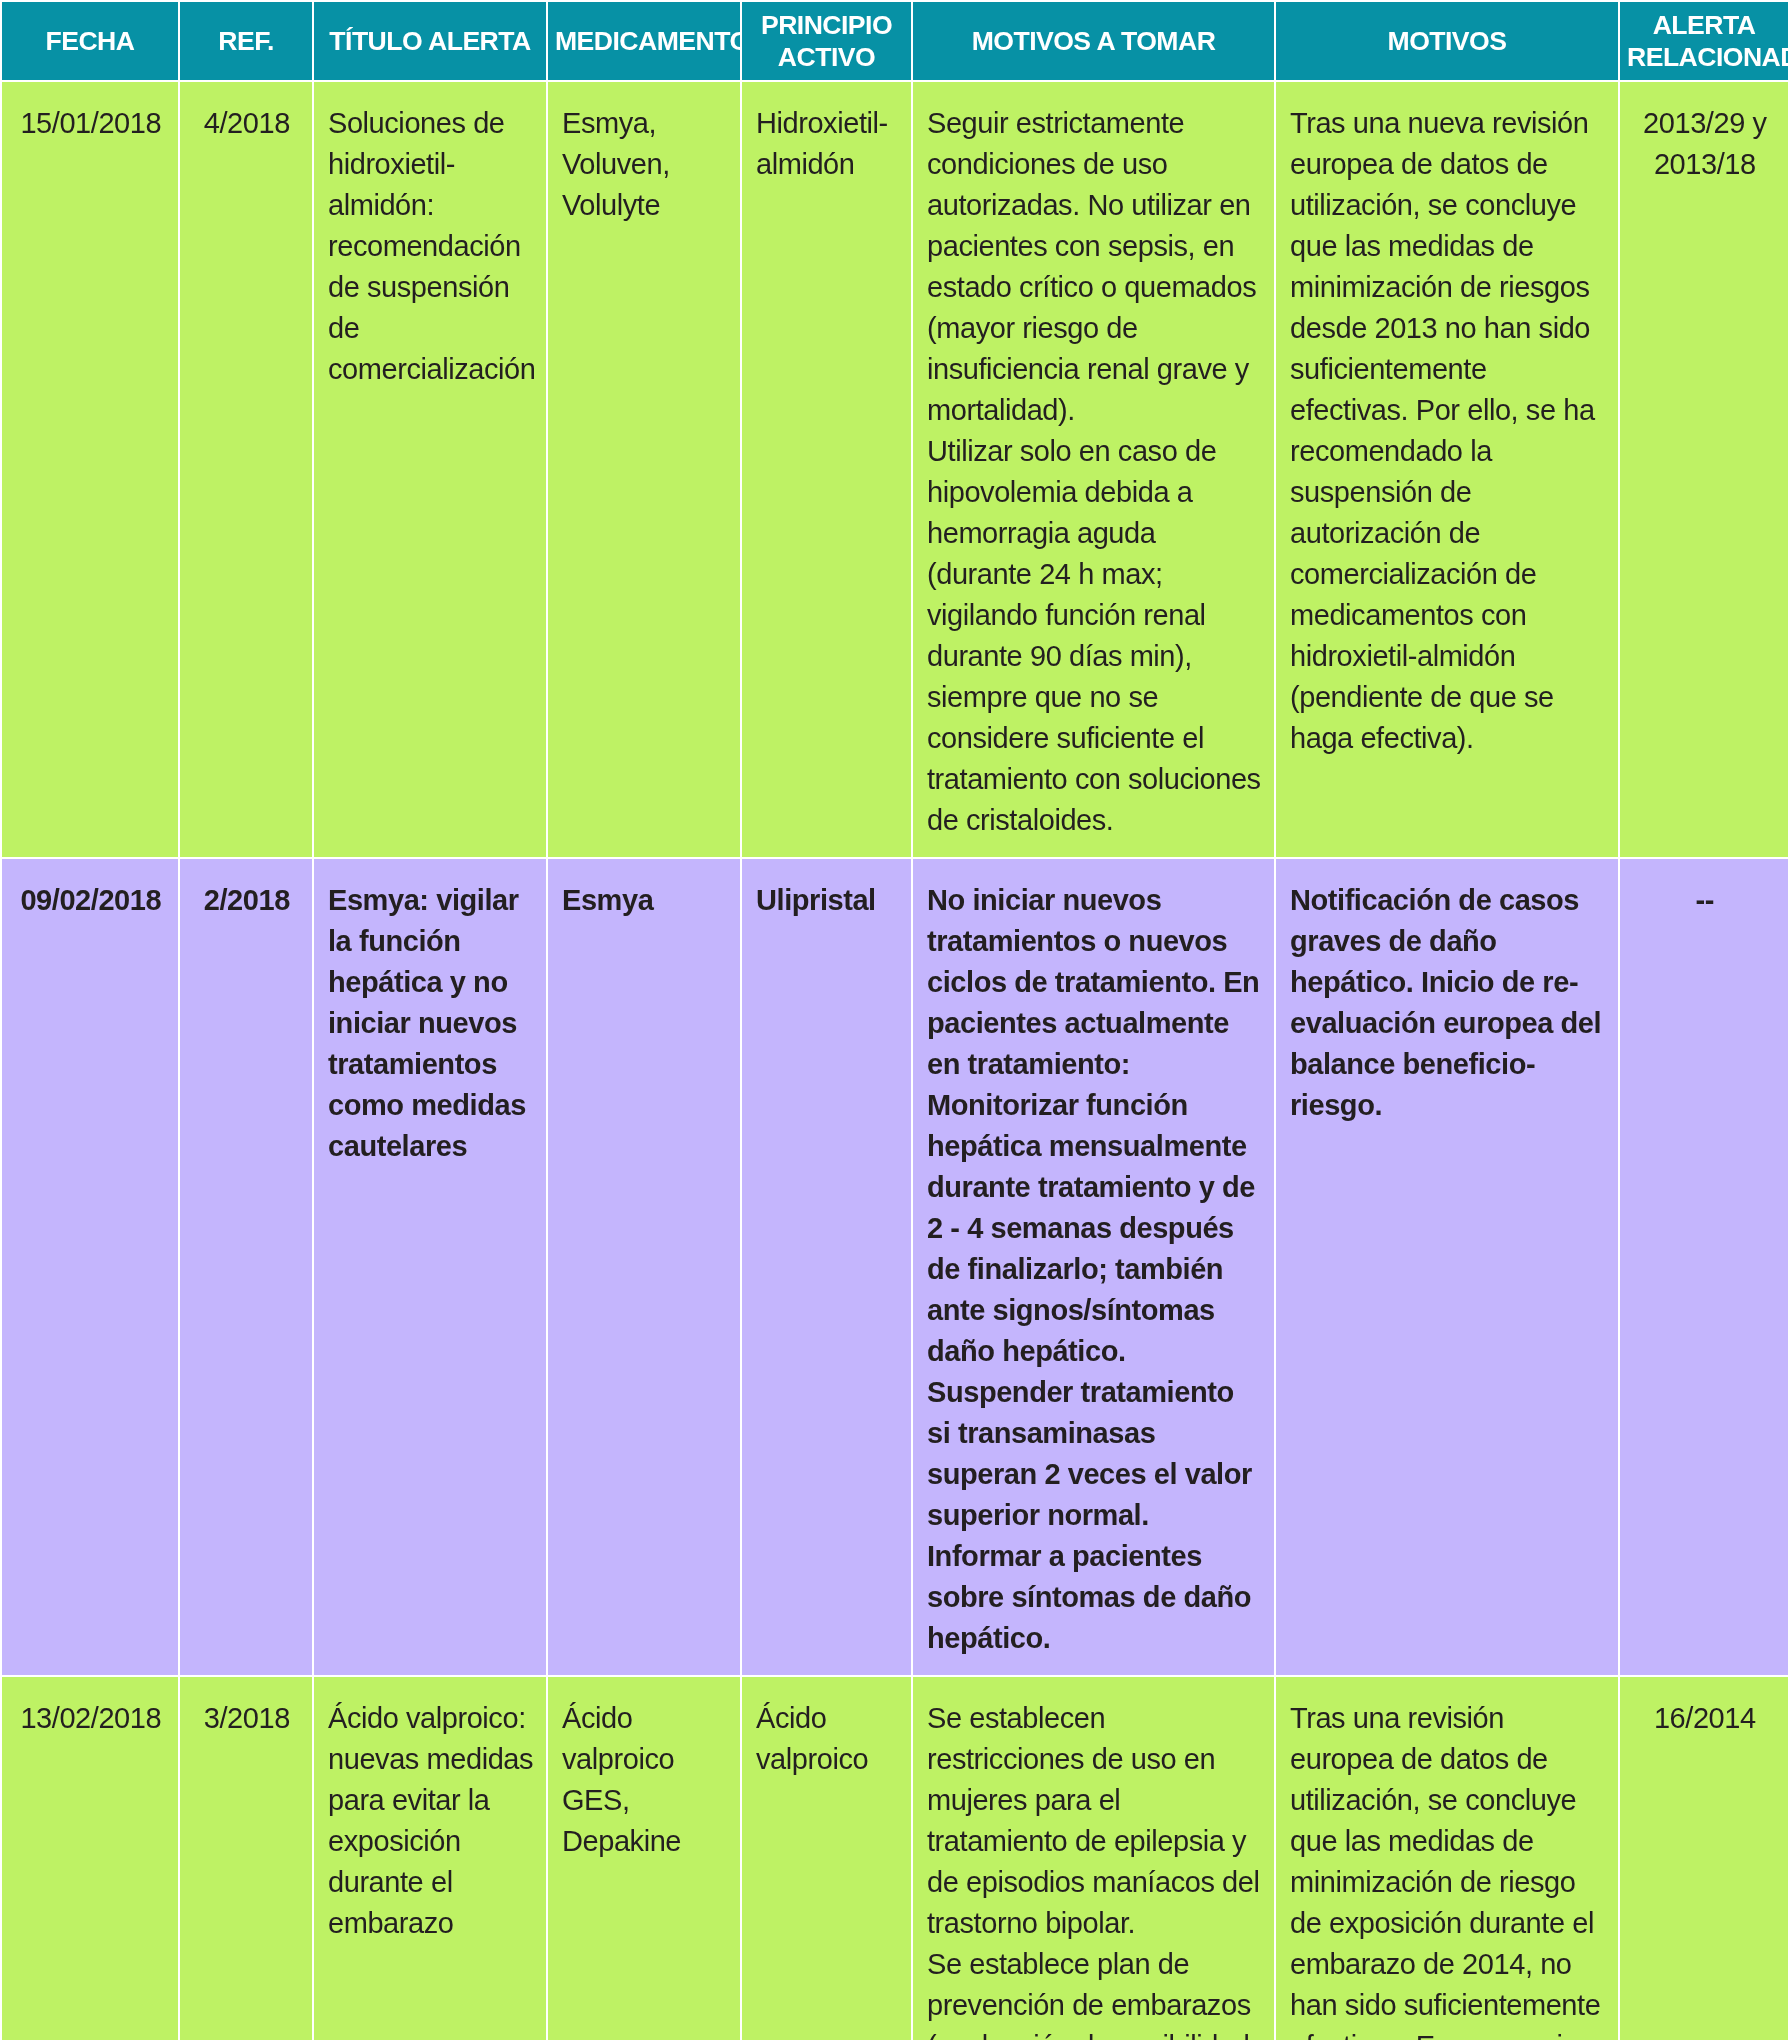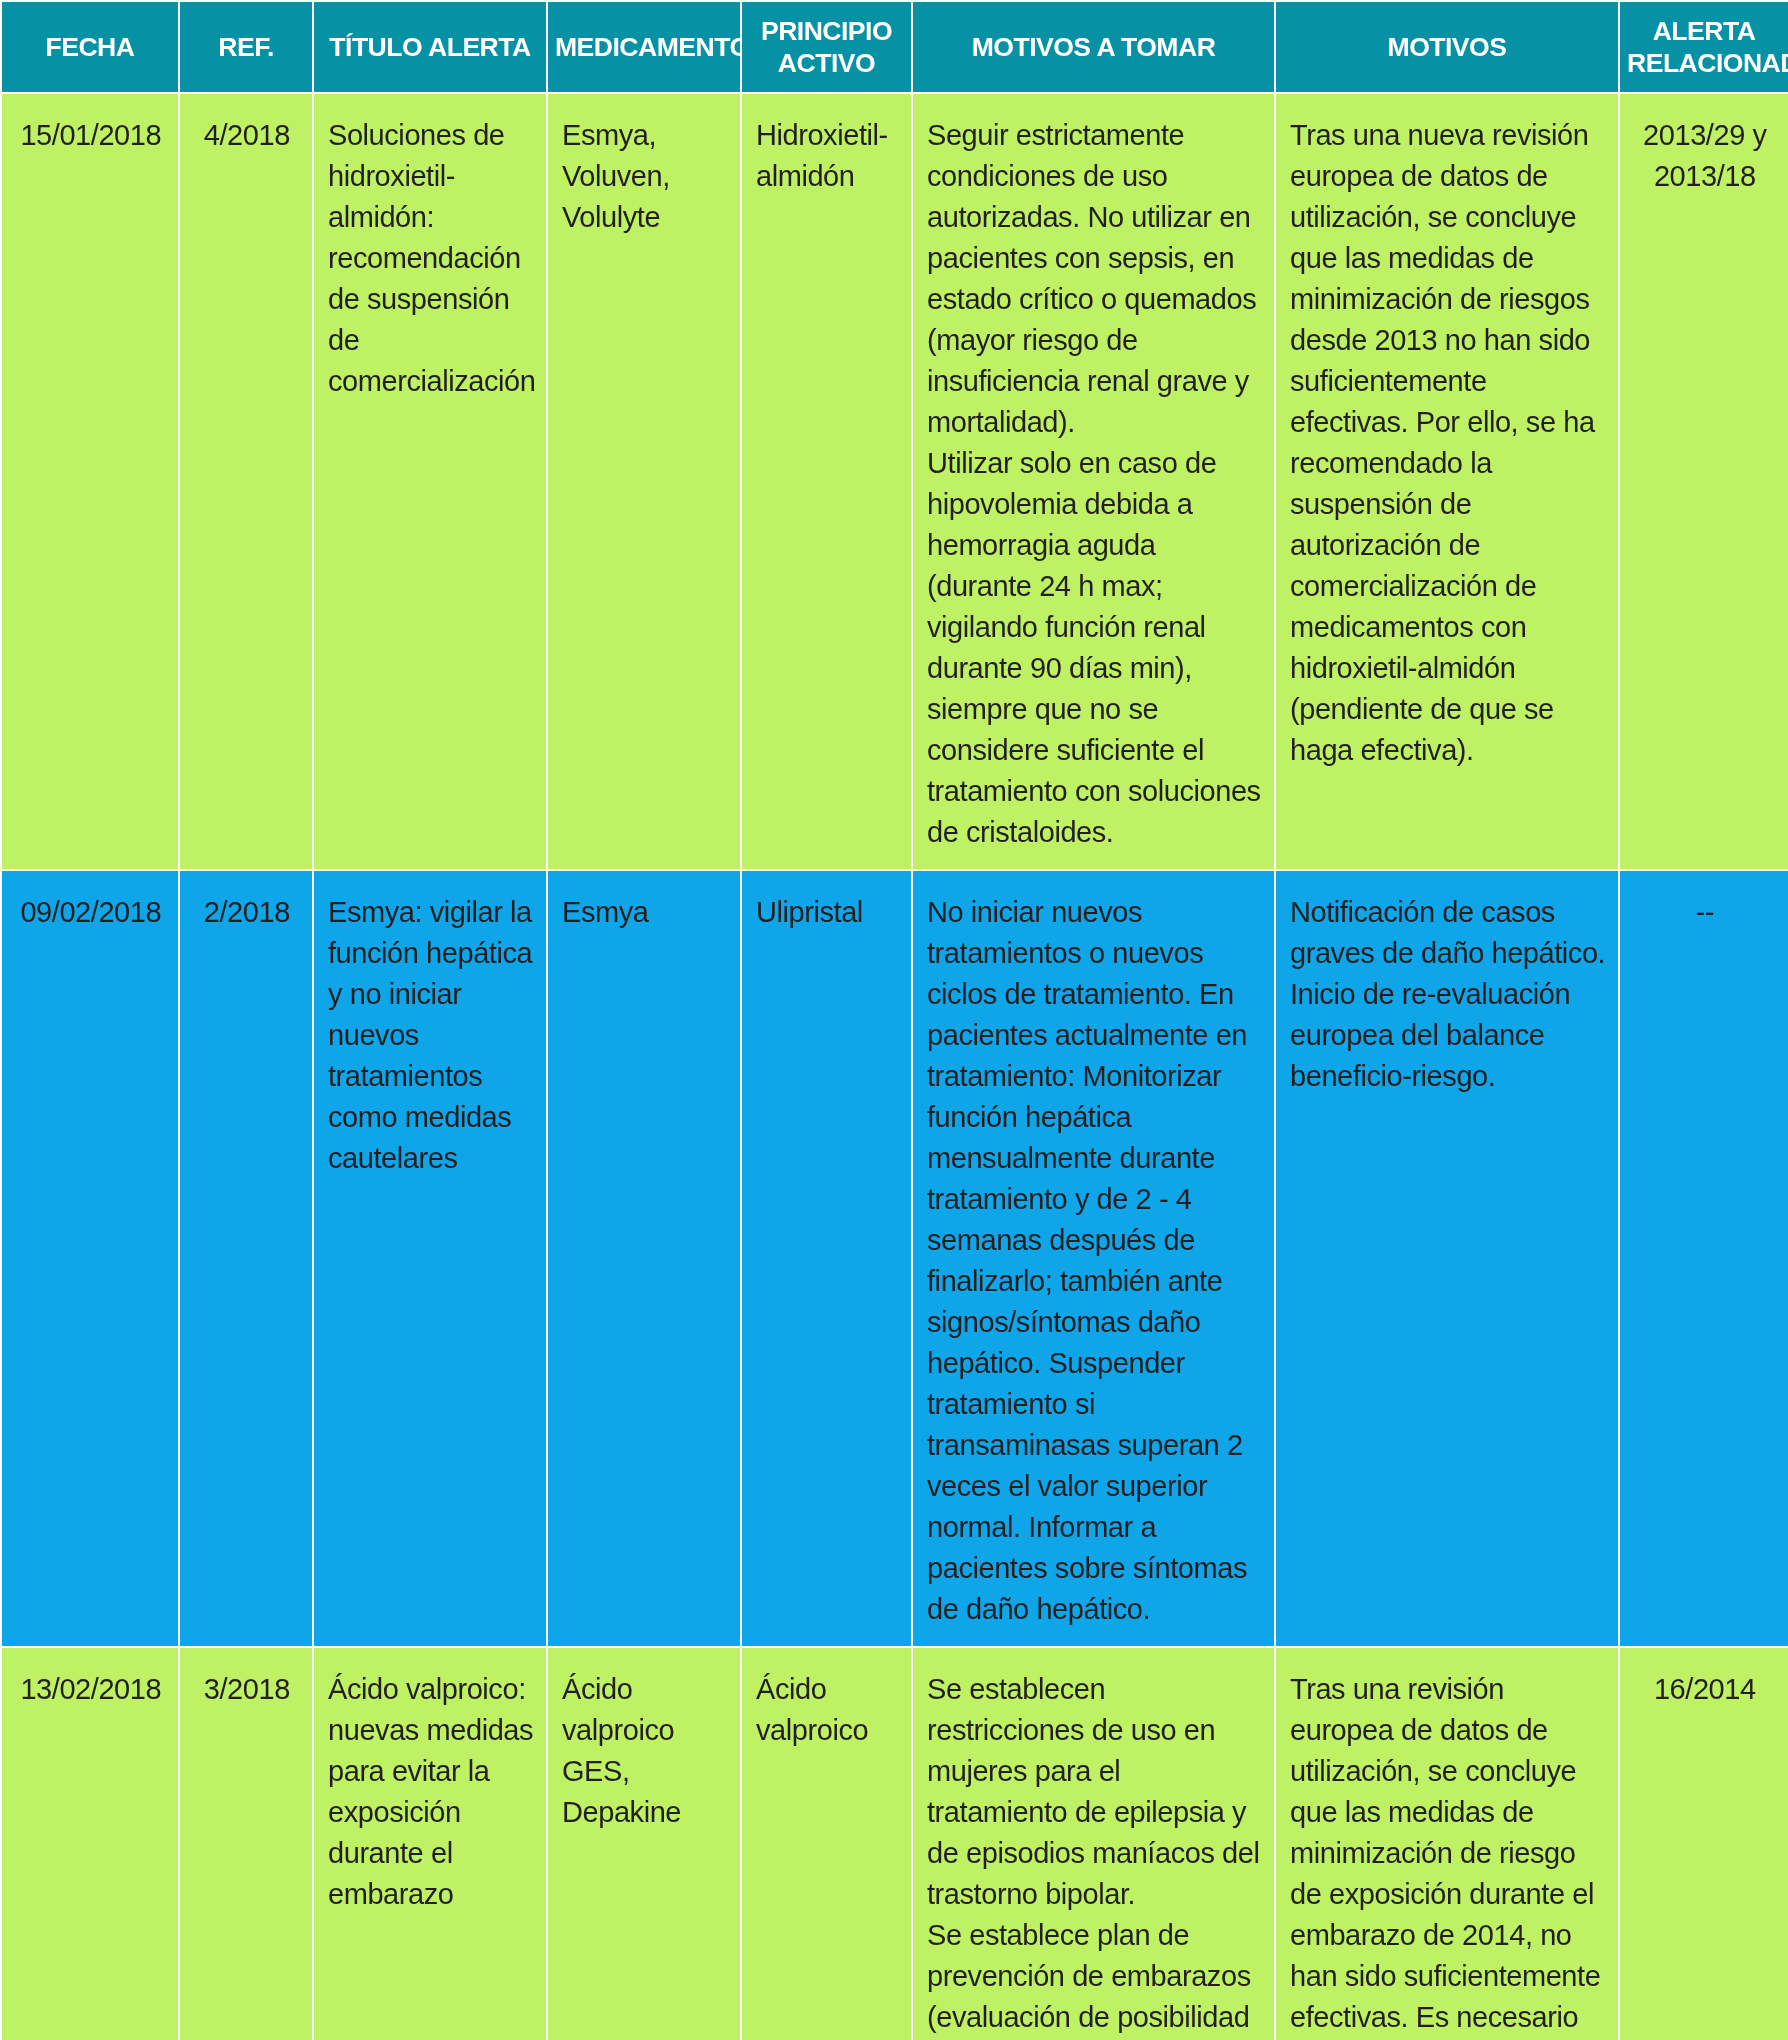--- a/index.html
+++ b/index.html
@@ -41,32 +41,32 @@
     padding:5.3px 7px;
   }
   table.alerts td{
     font-size:29px;
     line-height:41px;
     letter-spacing:-0.015em;
     padding:21px 12.4px 16px 14px;
     white-space:pre-line;
   }
   tr.row-odd td{ background:#bef264; }
-  tr.row-even td{ background:#0ea5e9; }
+  tr.row-even td{ background:#c4b5fd;font-weight:bold; }
   td.c-center{ text-align:center; padding-left:5.3px; padding-right:5.3px; }
   
   col.w-fecha{ width:178px; }
   col.w-ref{ width:134px; }
   col.w-titulo{ width:234px; }
   col.w-medicamento{ width:194px; }
   col.w-principio{ width:171px; }
   col.w-medidas{ width:363px; }
   col.w-motivos{ width:344px; }
   col.w-alerta{ width:170px; }
-  tr.header-row{ height:92px;margin-top:35px; }
+  tr.header-row{ height:80px;margin-top:35px; }
   tr.r0{ height:594px; }
   tr.r1{ height:645px; }
   tr.r2{ height:717px; }
 </style>
 </head>
 <body>
 
 <div class="page">
   <table class="alerts">
     <colgroup>

